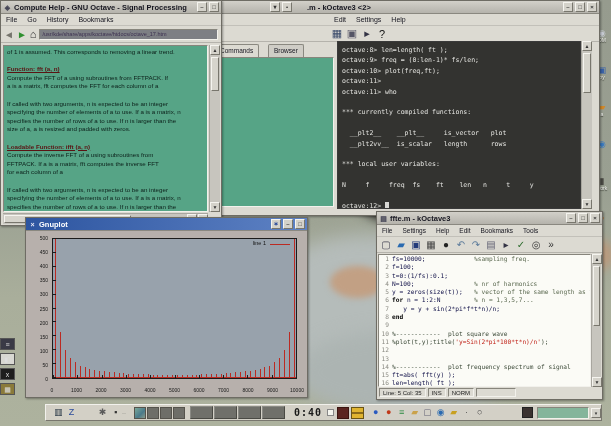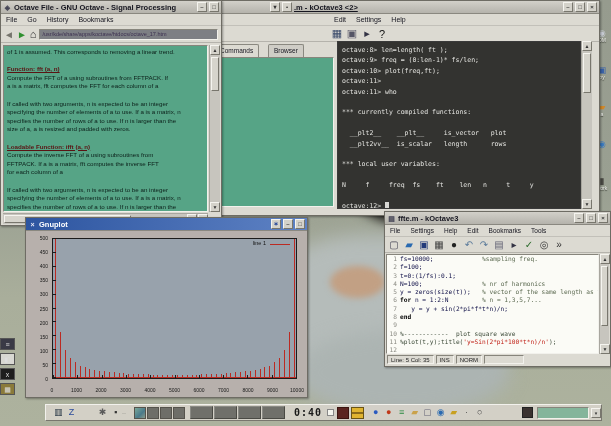--- a/index.html
+++ b/index.html
@@ -122,21 +122,21 @@
       <div class="minitile" style="top: 338px; background: rgb(58, 58, 70);">≡</div>
       <div class="minitile" style="top: 353px; background: rgb(216, 216, 210);">◧</div>
       <div class="minitile" style="top: 368px; background: rgb(30, 30, 30);">x</div>
       <div class="minitile" style="top: 383px; background: rgb(138, 122, 58);">▦</div>
     </div>
 
   <div class="win" style="left:205px;top:0;width:395px;height:216px;">
     <div class="tbar">
       <span class="tbtn" style="margin-left:62px;">▾</span>
       <span class="tbtn">•</span>
-      <span style="margin-left:0;text-decoration:underline;">.m - kOctave3 &lt;2&gt;</span>
+      <span style="margin-left:13px;">.m - kOctave3 &lt;2&gt;</span>
       <span class="tspacer"></span>
       <span class="tbtn">–</span>
       <span class="tbtn">□</span>
       <span class="tbtn">×</span>
     </div>
     <div class="menubar" style="padding-left:123px;">
         <span class="mi">Edit</span>
         <span class="mi">Settings</span>
         <span class="mi">Help</span>
       </div>
@@ -155,21 +155,21 @@
     <div class="vsb" style="left:375px;top:40px;height:168px;">
       <span class="sbtn" style="left:0;top:0;">▲</span>
       <span class="sbtn" style="left:0;bottom:0;">▼</span>
       <span class="sthumb" style="left:1px;top:12px;width:8px;height:40px;"></span>
     </div>
   </div>
 
   <div class="win" style="left:0;top:0;width:222px;height:226px;">
     <div class="tbar">
       <span class="ticon" style="color:#445;">◈</span>
-      <span>Octave File - GNU Octave - Signal Processing</span>
+      <span>Compute Help - GNU Octave - Signal Processing</span>
       <span class="tspacer"></span>
       <span class="tbtn">–</span>
       <span class="tbtn">□</span>
     </div>
     <div class="menubar">
         <span class="mi">File</span>
         <span class="mi">Go</span>
         <span class="mi">History</span>
         <span class="mi">Bookmarks</span>
       </div>
@@ -319,21 +319,21 @@
         <span class="xtl" style="left: 40%;">4000</span>
         <span class="xtl" style="left: 50%;">5000</span>
         <span class="xtl" style="left: 60%;">6000</span>
         <span class="xtl" style="left: 70%;">7000</span>
         <span class="xtl" style="left: 80%;">8000</span>
         <span class="xtl" style="left: 90%;">9000</span>
         <span class="xtl" style="left: 100%;">10000</span>
       </div>
   </div>
 
-  <div class="win" style="left:384px;top:211px;width:227px;height:156px;">
+  <div class="win" style="left:376px;top:211px;width:227px;height:189px;">
     <div class="tbar">
       <span class="ticon" style="color:#445;">▤</span>
       <span>ffte.m - kOctave3</span>
       <span class="tspacer"></span>
       <span class="tbtn">–</span>
       <span class="tbtn">□</span>
       <span class="tbtn">×</span>
     </div>
     <div class="menubar" style="font-size:6.5px;">
         <span class="mi">File</span>

